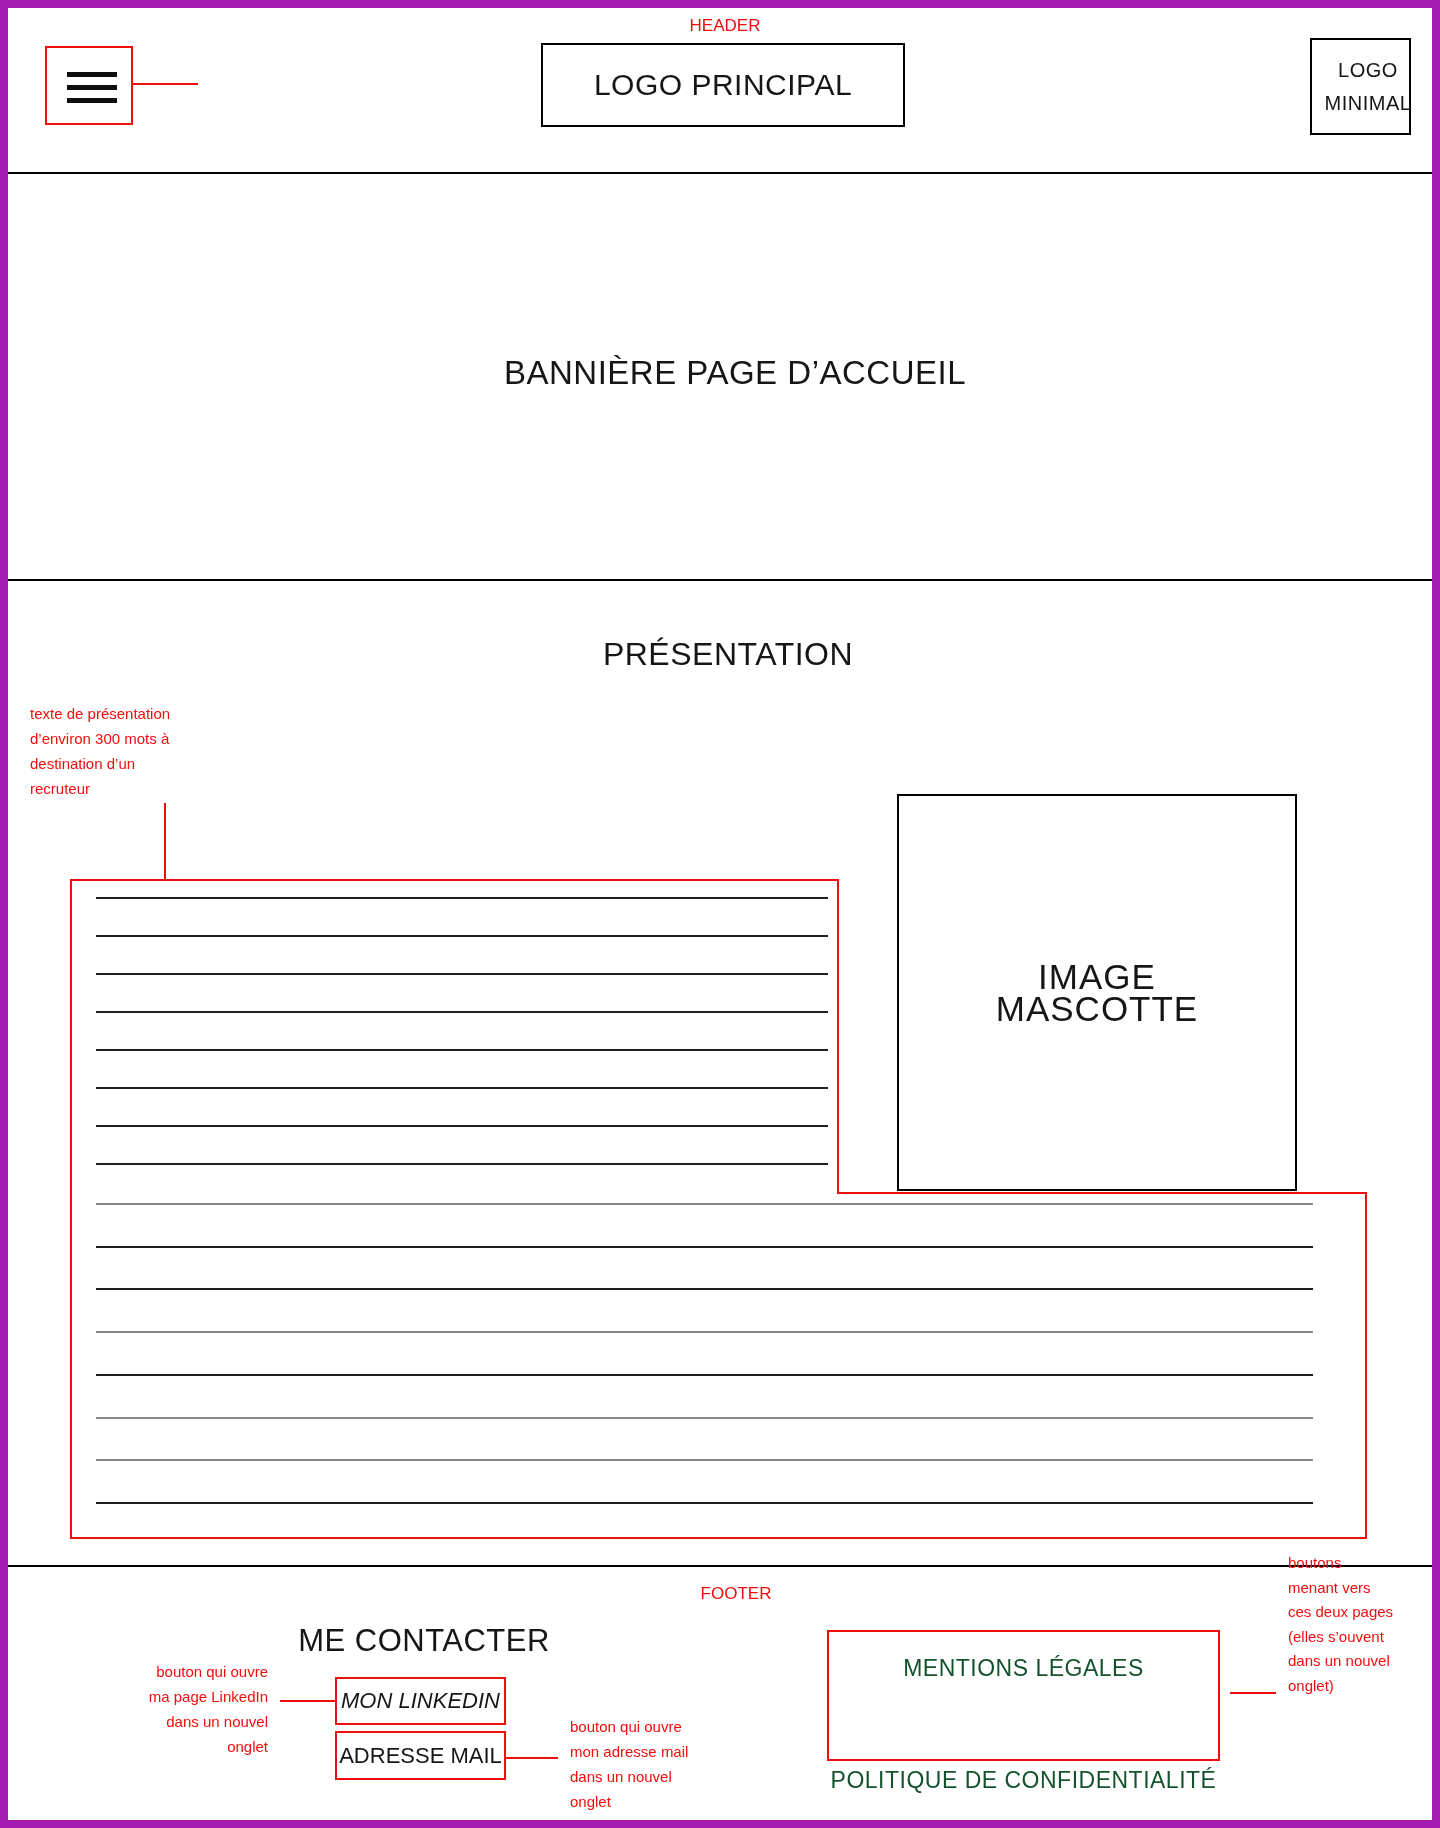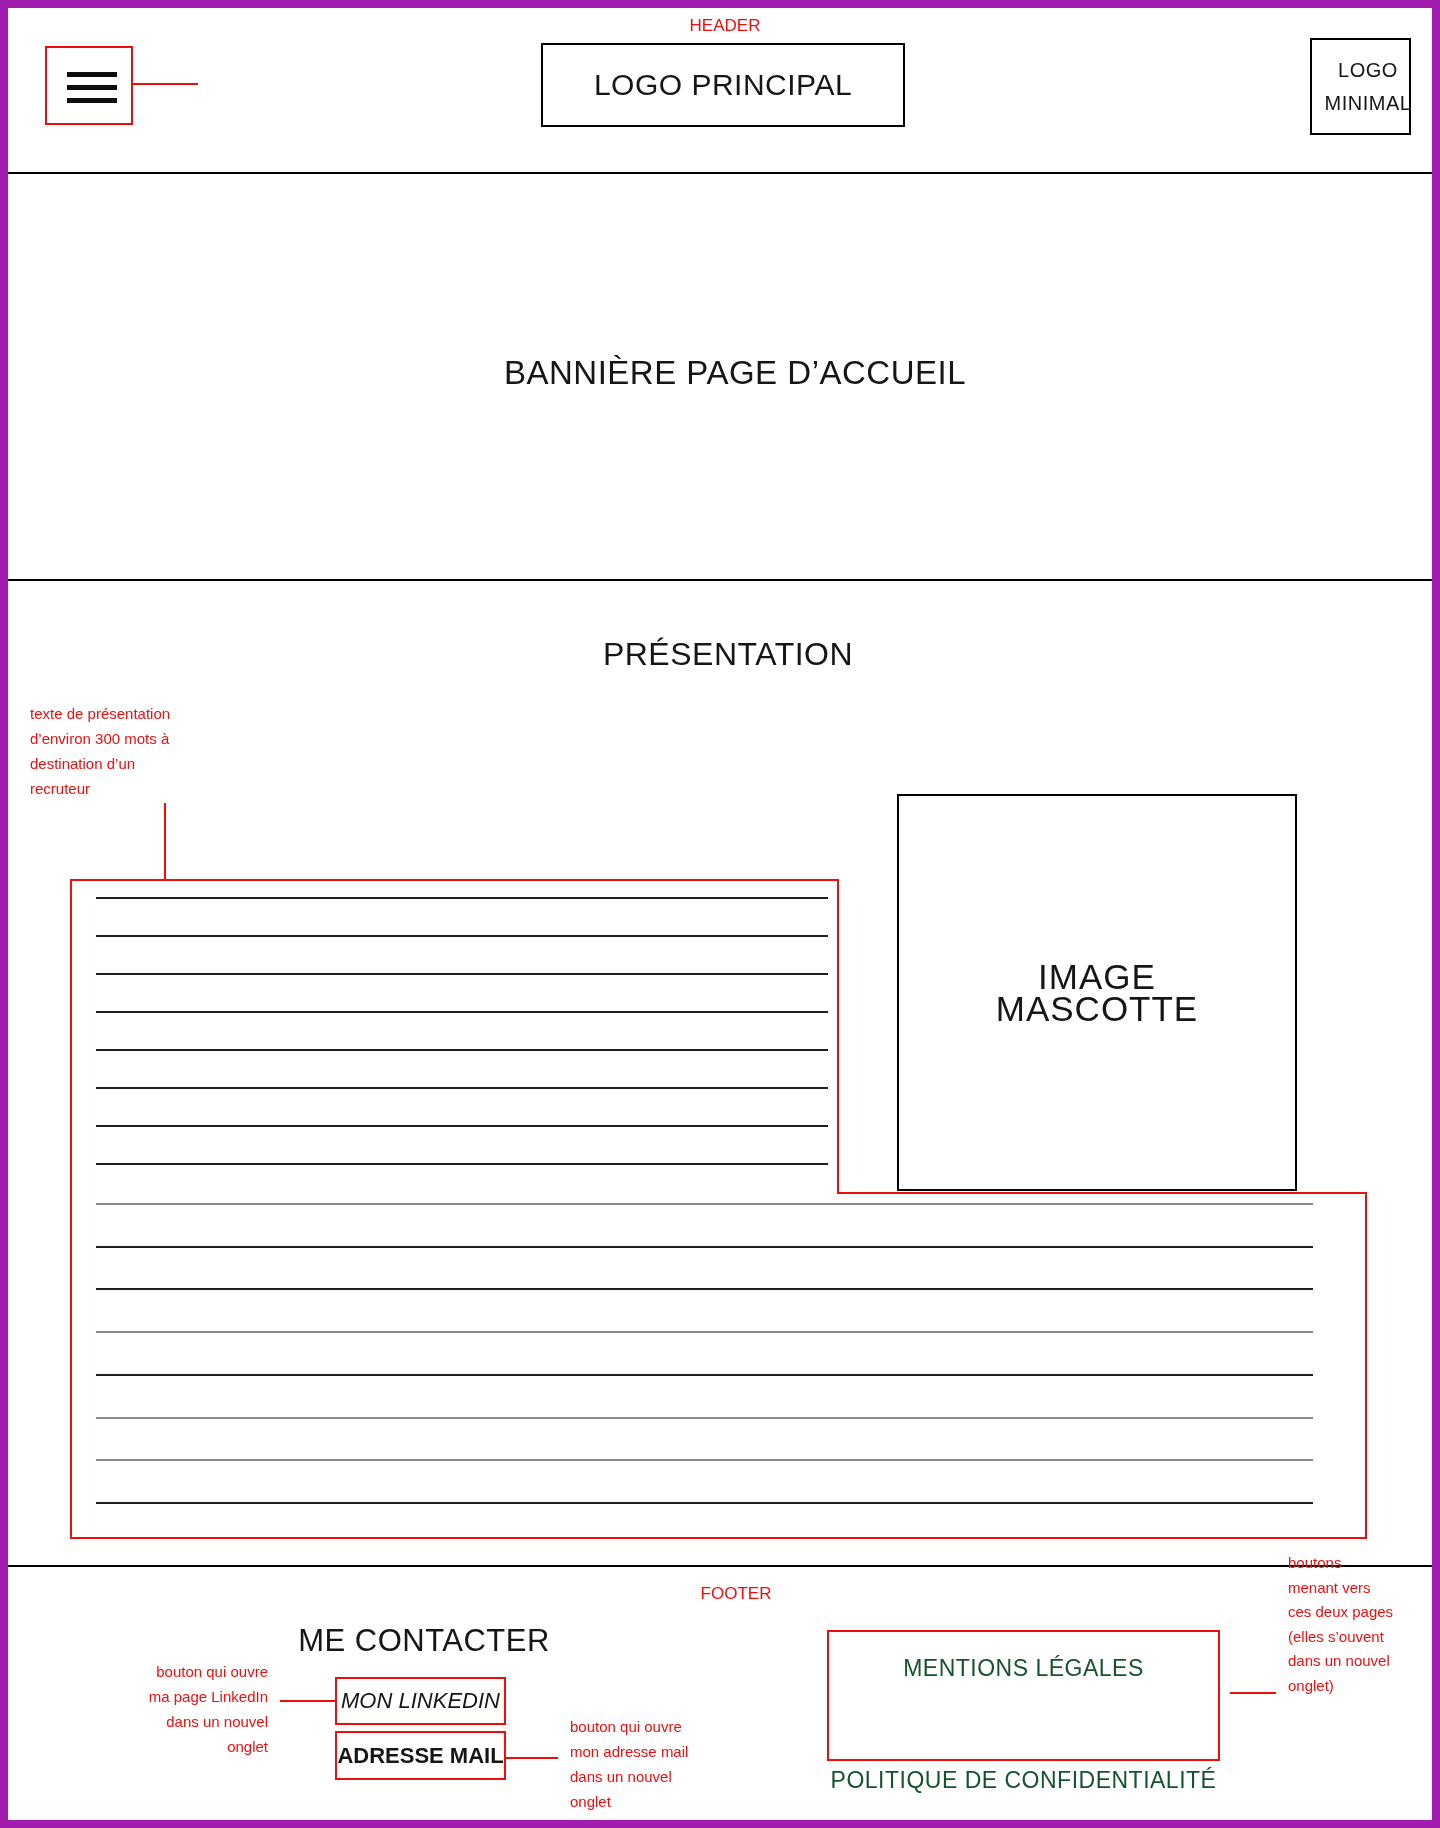--- a/index.html
+++ b/index.html
@@ -86,21 +86,21 @@
 
   <div class="annotation" style="left:100px;top:1651px;width:160px;text-align:right;">bouton qui ouvre
 ma page LinkedIn
 dans un nouvel
 onglet</div>
 
   <div class="red-box" style="left:327px;top:1669px;width:171px;height:48px;">
     <span style="font-size:22px;font-style:italic;">MON LINKEDIN</span>
   </div>
 
-  <div class="red-box" style="left:327px;top:1723px;width:171px;height:49px;font-weight:bold;">
+  <div class="red-box" style="left:327px;top:1723px;width:171px;height:49px;">
     <span style="font-size:22px;">ADRESSE MAIL</span>
   </div>
 
   <div class="annotation" style="left:562px;top:1706px;text-align:left;">bouton qui ouvre
 mon adresse mail
 dans un nouvel
 onglet</div>
 
   <div class="red-box" style="left:787px;top:1622px;width:393px;height:131px;color:#14532d;margin-left:32px;">
     <span class="big-label" style="font-size:23px;line-height:56px;">

